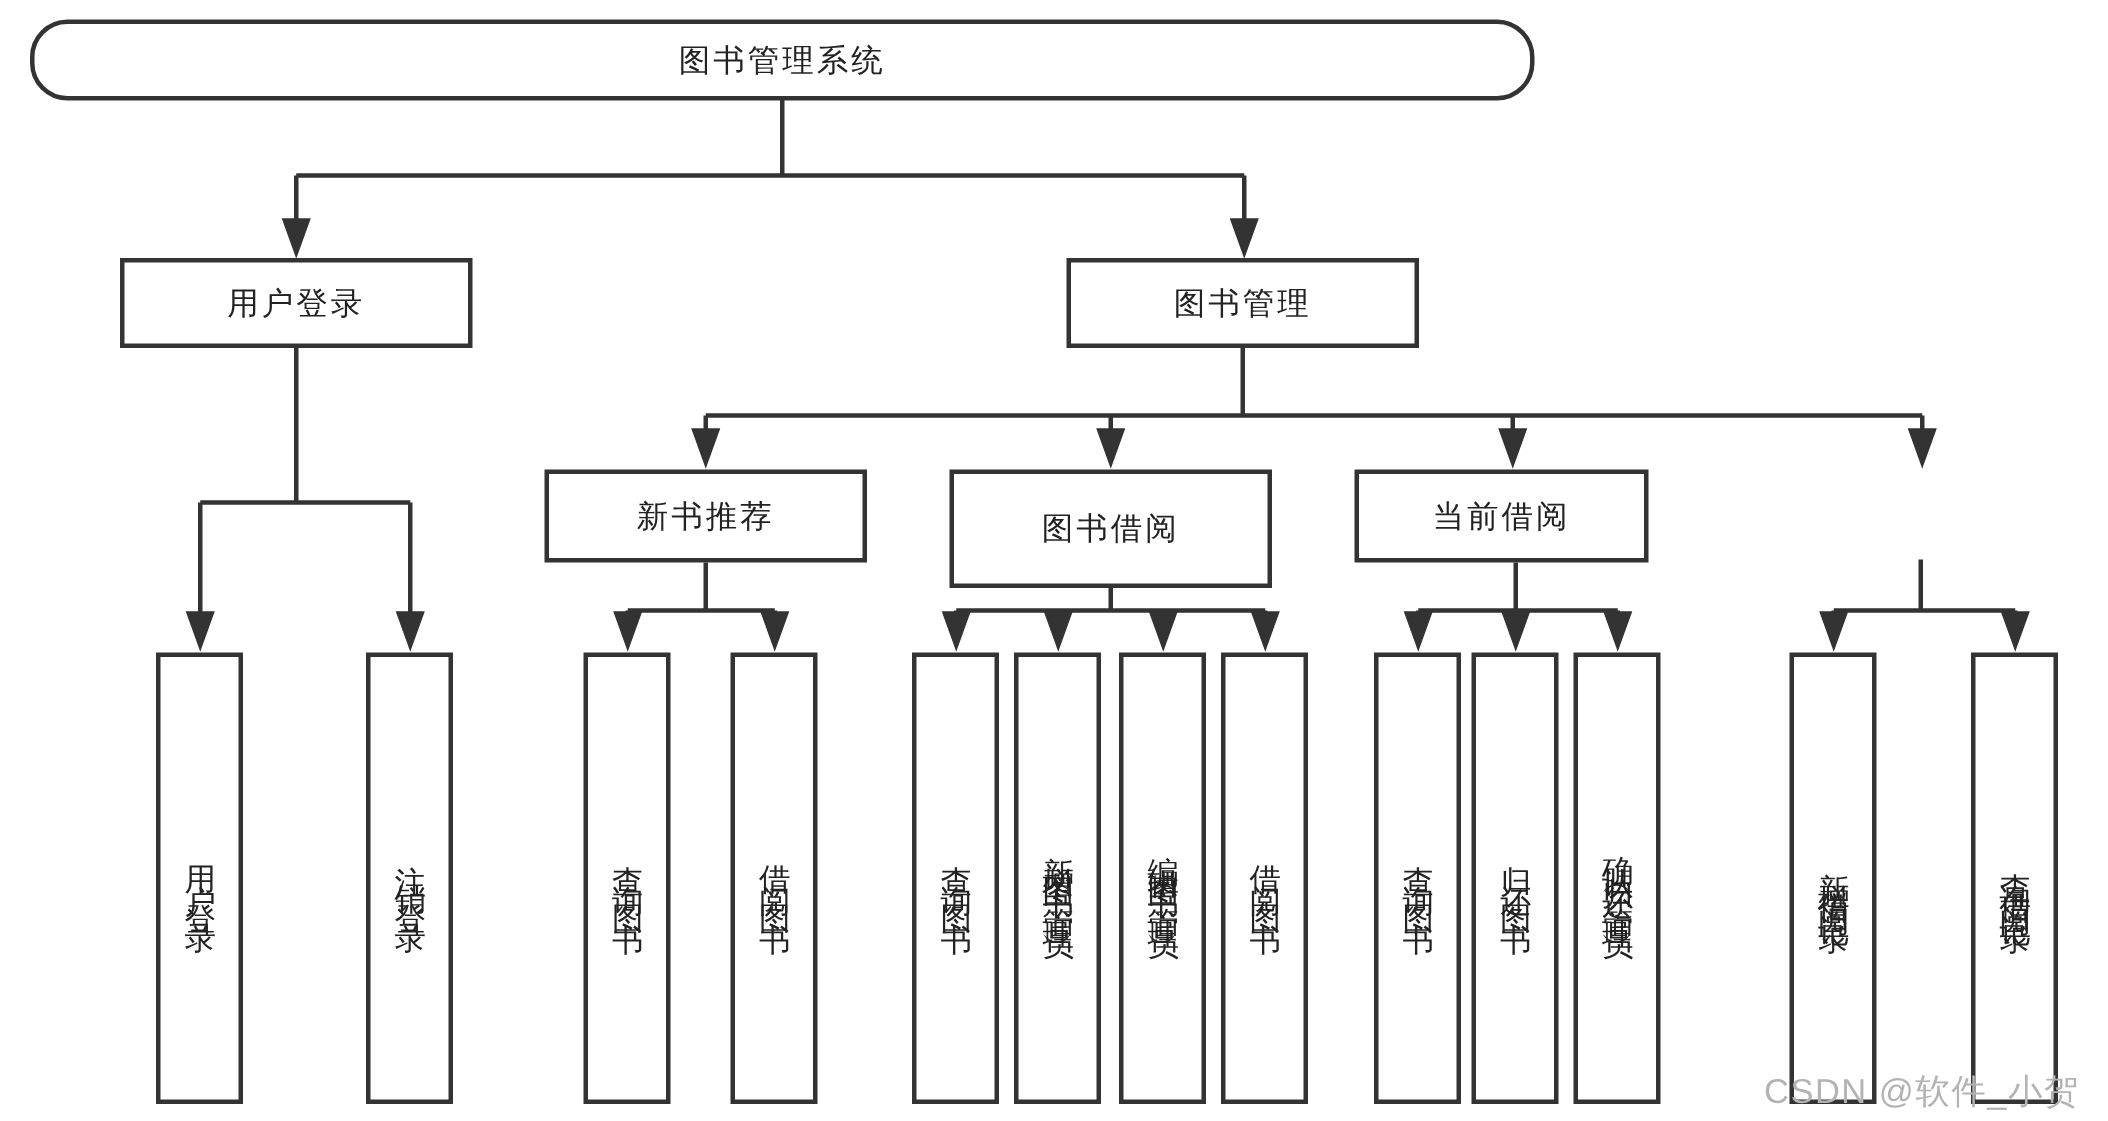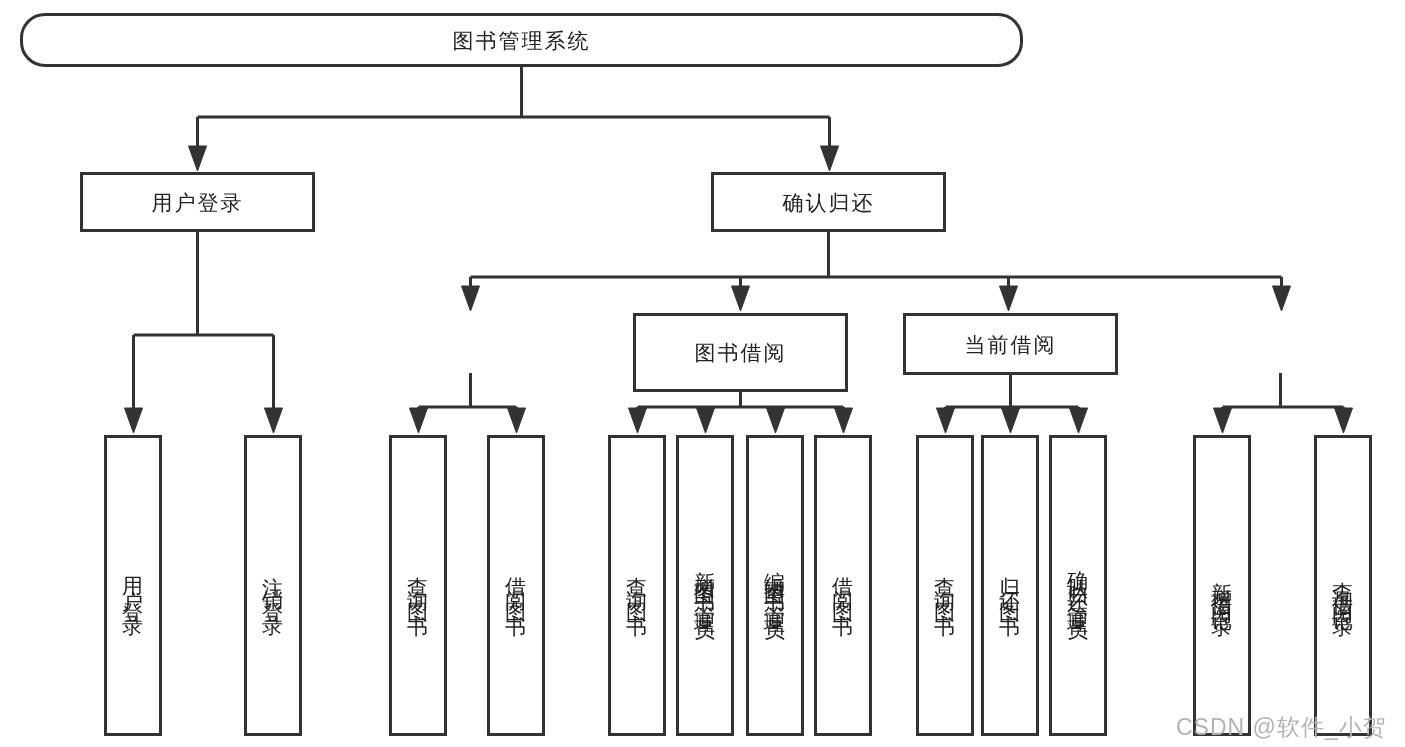--- a/index.html
+++ b/index.html
@@ -104,24 +104,25 @@
              M936.5 408 H954.5 L945.5 433 Z
              M1001.5 408 H1019.5 L1010.5 433 Z
              M1069.5 408 H1087.5 L1078.5 433 Z
              M1213.5 408 H1231.5 L1222.5 433 Z
              M1334.5 408 H1352.5 L1343.5 433 Z"></path>
   </svg>
 
   <div class="node" style="left:20px; top:13px; width:1003px; height:54px;border-radius:25px;">图书管理系统</div>
 
   <div class="node" style="left:80px; top:172px; width:235px; height:60px;">用户登录</div>
-  <div class="node" style="left:711px; top:172px; width:235px; height:60px;">确认归还</div>
+  <div class="node" style="left:711px; top:172px; width:235px; height:60px;">图书管理</div>
 
+  <div class="node" style="left:363px; top:313px; width:215px; height:62px;">新书推荐</div>
   <div class="node" style="left:633px; top:313px; width:215px; height:79px;">图书借阅</div>
-  <div class="node" style="left:903px; top:313px; width:215px; height:62px;">当前借阅</div>
+  <div class="node" style="left:903px; top:313px; width:196px; height:62px;">当前借阅</div>
 
   <div class="node leaf" style="left:104px; top:435px; width:58px; height:301px;">用户登录</div>
   <div class="node leaf" style="left:244px; top:435px; width:58px; height:301px;">注销登录</div>
 
   <div class="node leaf" style="left:389px; top:435px; width:58px; height:301px;">查询图书</div>
   <div class="node leaf" style="left:487px; top:435px; width:58px; height:301px;">借阅图书</div>
 
   <div class="node leaf" style="left:608px; top:435px; width:58px; height:301px;">查询图书</div>
   <div class="node leaf long" style="left:676px; top:435px; width:58px; height:301px;">新增图书（管理员）</div>
   <div class="node leaf long" style="left:746px; top:435px; width:58px; height:301px;">编辑图书（管理员）</div>

